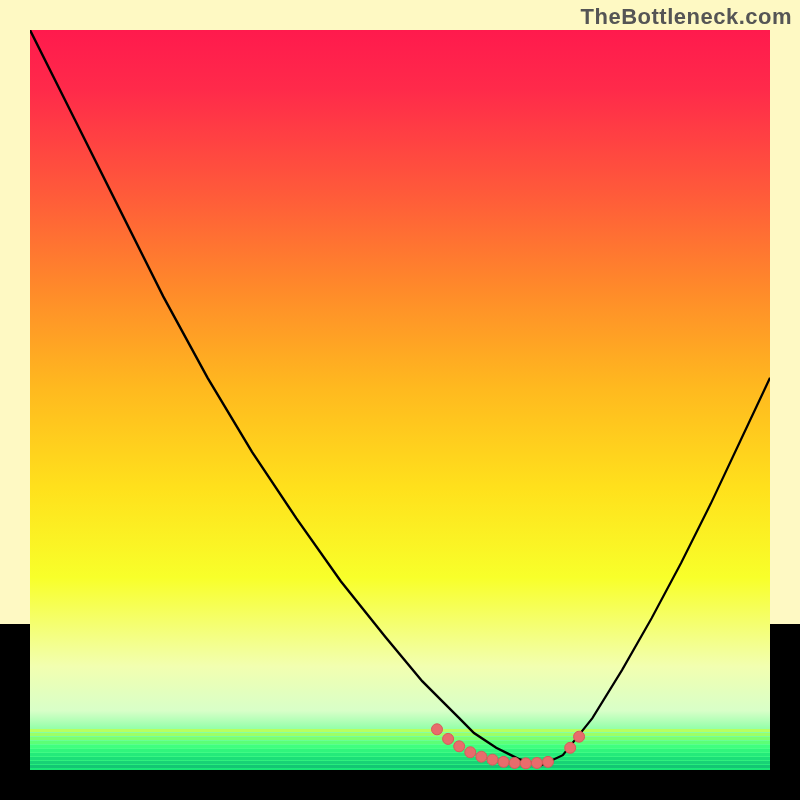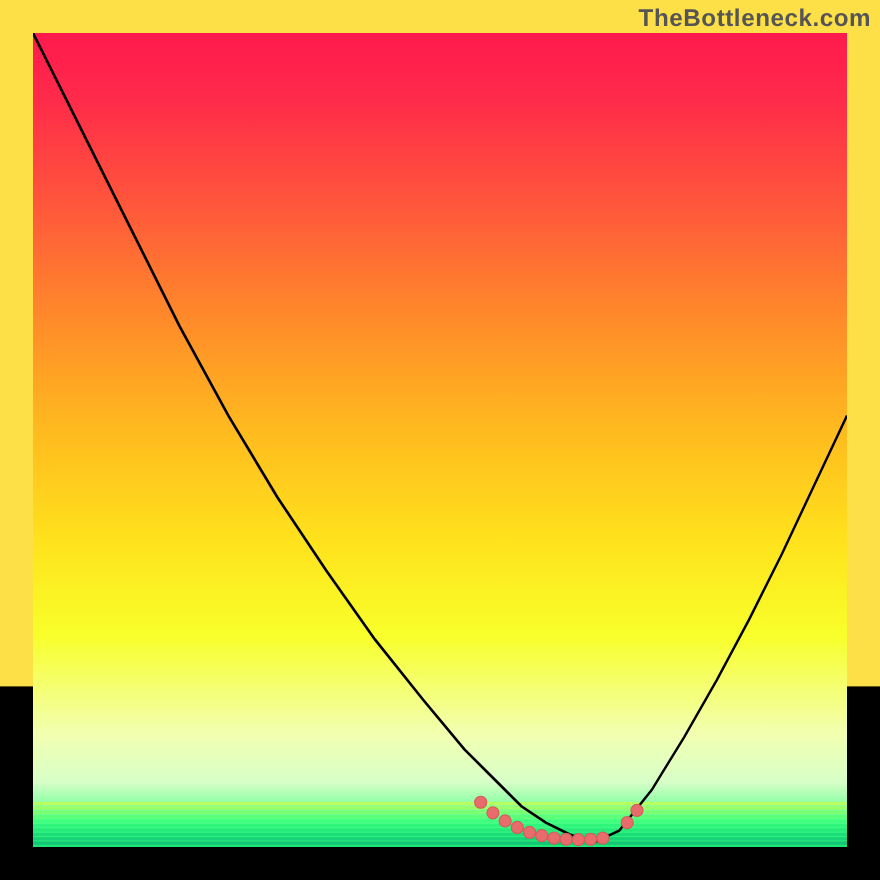--- a/index.html
+++ b/index.html
@@ -8,21 +8,21 @@
     width: 800px;
     height: 800px;
     background: #000;
     overflow: hidden;
     font-family: Arial, Helvetica, sans-serif;
   }
   .frame {
     position: relative;
     width: 800px;
     height: 624px;
-    background: #fde047;
+    background: #fef9c3;
   }
   .watermark {
     position: absolute;
     top: 4px;
     right: 8px;
     color: #555;
     font-size: 22px;
     font-weight: 600;
     letter-spacing: 0.5px;
     z-index: 5;

